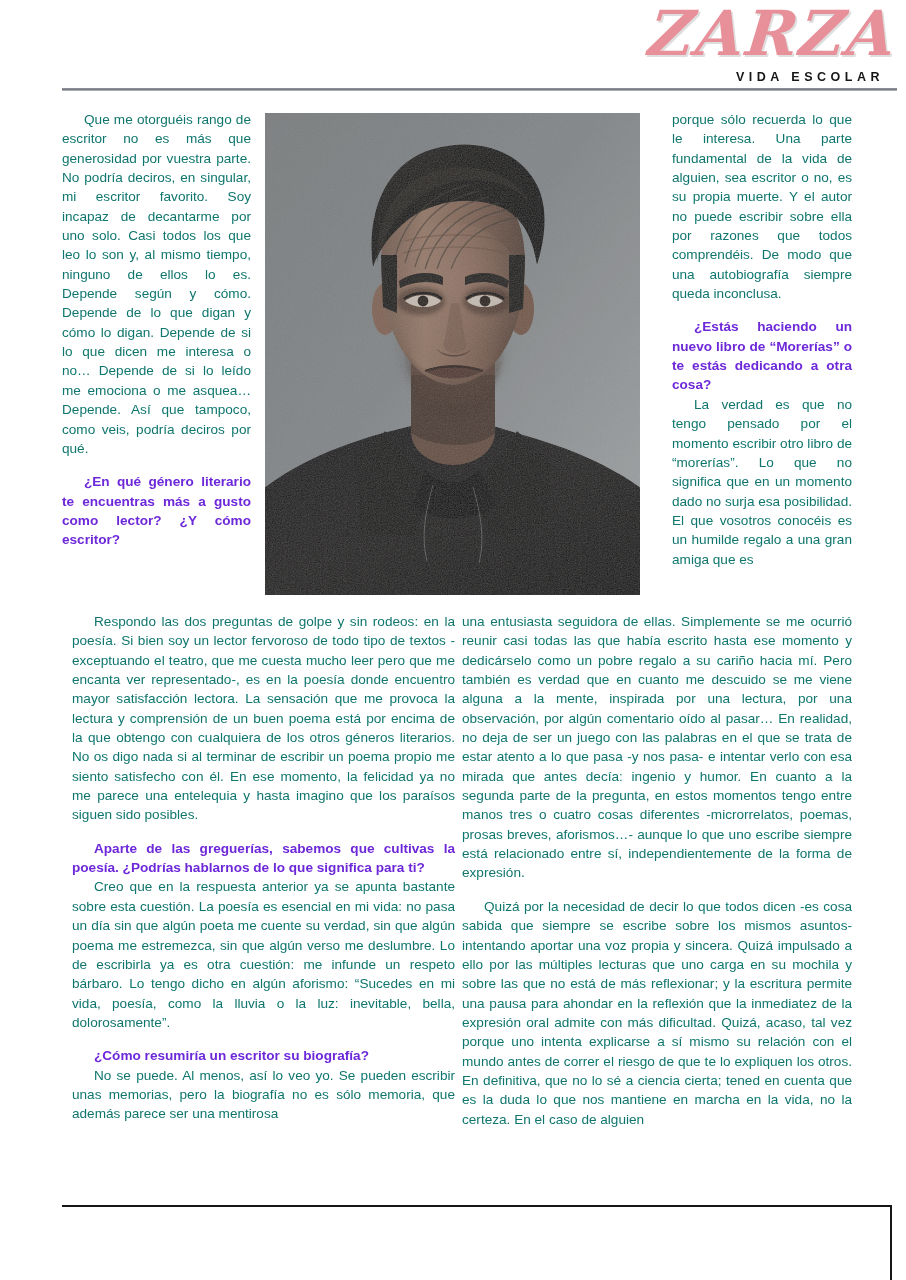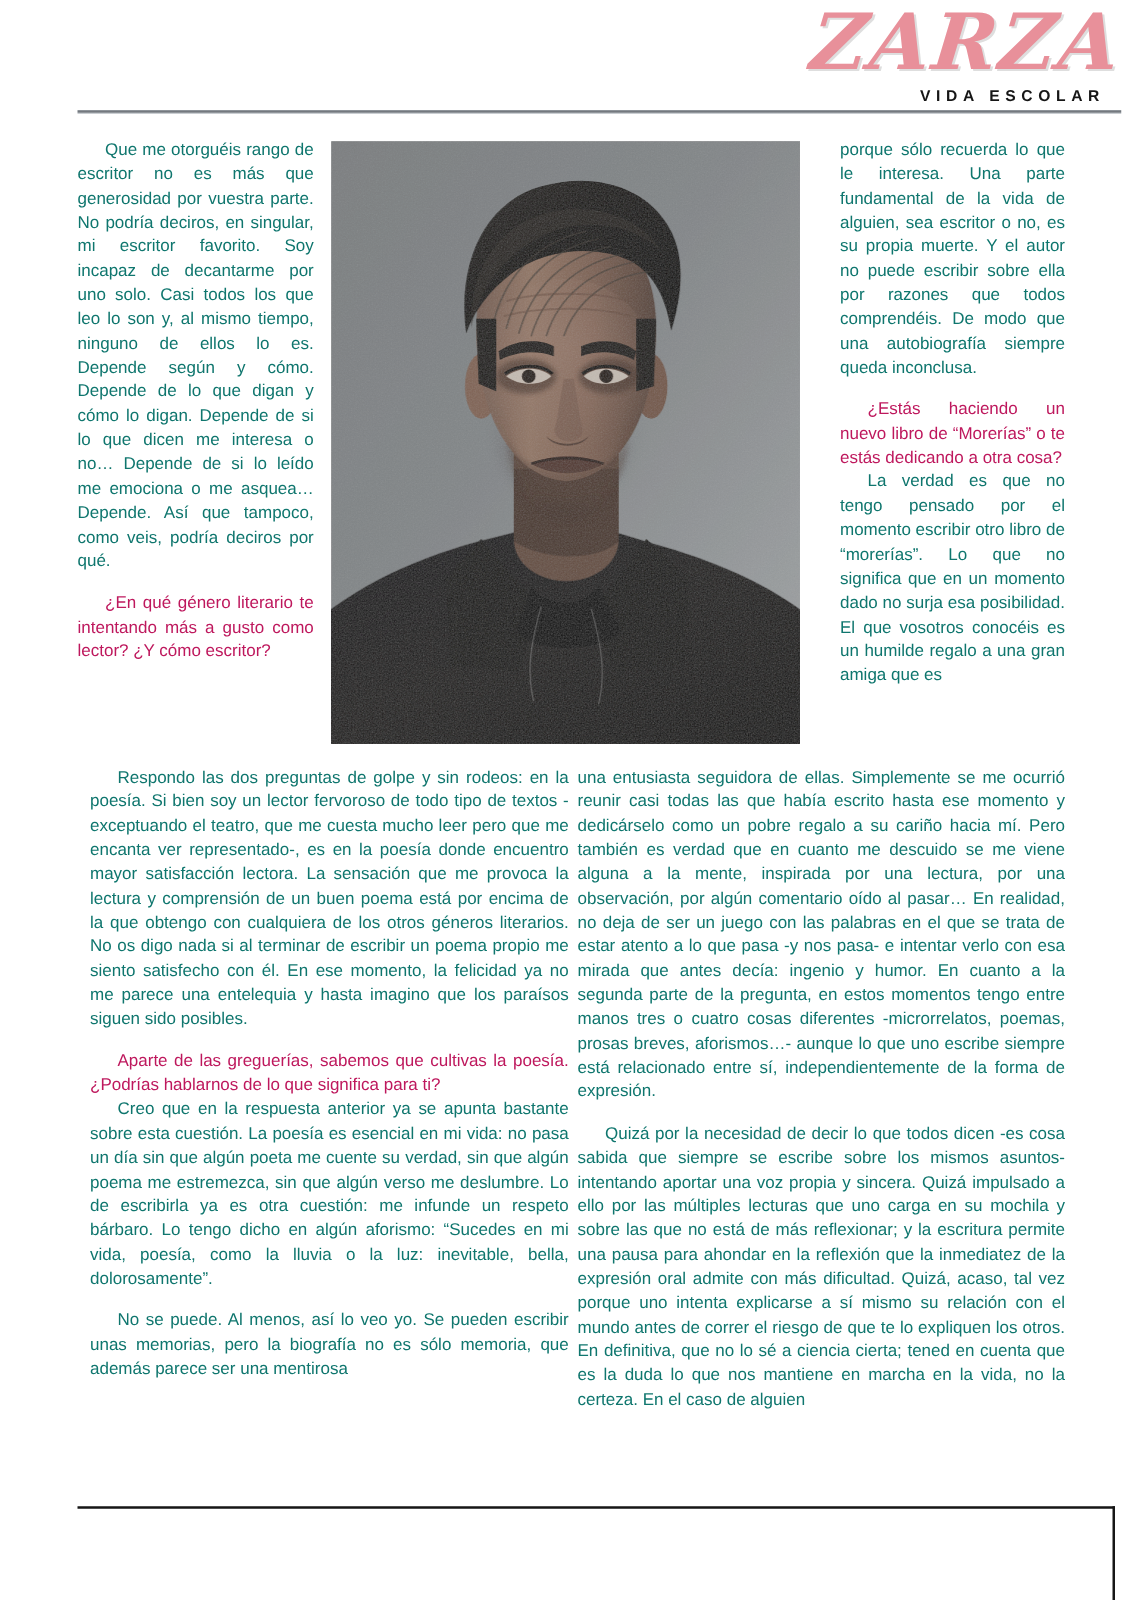--- a/index.html
+++ b/index.html
@@ -80,23 +80,23 @@
     margin: 0;
     font-size: 13.6px;
     line-height: 19.35px;
     text-align: justify;
     text-justify: inter-word;
     hyphens: none;
     color: #0f766e;
   }
   p.indent { text-indent: 22px; }
   p.q {
-    font-weight: normal;
+    font-weight: bold;
     text-indent: 22px;
-    color: #be185d;
+    color: #6d28d9;
   }
   .gap { height: 14px; }
 
   
   .top-zone {
     position: relative;
     width: 790px;
     height: 500px;
   }
   .col-narrow-left {
@@ -180,21 +180,21 @@
 </div>
 <div class="header-rule"></div>
 
 <div class="article">
 
   <div class="top-zone">
 
     <div class="col-narrow-left">
       <p class="indent">Que me otorguéis rango de escritor no es más que generosidad por vuestra parte. No podría deciros, en singular, mi escritor favorito. Soy incapaz de decantarme por uno solo. Casi todos los que leo lo son y, al mismo tiempo, ninguno de ellos lo es. Depende según y cómo. Depende de lo que digan y cómo lo digan. Depende de si lo que dicen me interesa o no… Depende de si lo leído me emociona o me asquea… Depende. Así que tampoco, como veis, podría deciros por qué.</p>
       <div class="gap"></div>
-      <p class="q">¿En qué género literario te intentando más a gusto como lector? ¿Y cómo escritor?</p>
+      <p class="q">¿En qué género literario te encuentras más a gusto como lector? ¿Y cómo escritor?</p>
     </div>
 
     <div class="photo">
       <svg width="375" height="482" viewBox="0 0 375 482">
         <defs>
           <linearGradient id="bgGrad" x1="0" y1="0" x2="1" y2="1">
             <stop offset="0%" stop-color="#8a8d8f"></stop>
             <stop offset="45%" stop-color="#94979a"></stop>
             <stop offset="100%" stop-color="#b9bcbe"></stop>
           </linearGradient>
@@ -325,20 +325,21 @@
   </div>
 
   <div class="mid-zone">
 
     <div class="col-wide-left">
       <p class="indent">Respondo las dos preguntas de golpe y sin rodeos: en la poesía. Si bien soy un lector fervoroso de todo tipo de textos -exceptuando el teatro, que me cuesta mucho leer pero que me encanta ver representado-, es en la poesía donde encuentro mayor satisfacción lectora. La sensación que me provoca la lectura y comprensión de un buen poema está por encima de la que obtengo con cualquiera de los otros géneros literarios. No os digo nada si al terminar de escribir un poema propio me siento satisfecho con él. En ese momento, la felicidad ya no me parece una entelequia y hasta imagino que los paraísos siguen sido posibles.</p>
       <div class="gap"></div>
       <p class="q">Aparte de las greguerías, sabemos que cultivas la poesía. ¿Podrías hablarnos de lo que significa para ti?</p>
       <p class="indent">Creo que en la respuesta anterior ya se apunta bastante sobre esta cuestión. La poesía es esencial en mi vida: no pasa un día sin que algún poeta me cuente su verdad, sin que algún poema me estremezca, sin que algún verso me deslumbre. Lo de escribirla ya es otra cuestión: me infunde un respeto bárbaro. Lo tengo dicho en algún aforismo: “Sucedes en mi vida, poesía, como la lluvia o la luz: inevitable, bella, dolorosamente”.</p>
       <div class="gap"></div>
+      <p class="q">¿Cómo resumiría un escritor su biografía?</p>
       <p class="indent">No se puede. Al menos, así lo veo yo. Se pueden escribir unas memorias, pero la biografía no es sólo memoria, que además parece ser una mentirosa</p>
     </div>
 
     <div class="col-wide-right">
       <p>una entusiasta seguidora de ellas. Simplemente se me ocurrió reunir casi todas las que había escrito hasta ese momento y dedicárselo como un pobre regalo a su cariño hacia mí. Pero también es verdad que en cuanto me descuido se me viene alguna a la mente, inspirada por una lectura, por una observación, por algún comentario oído al pasar… En realidad, no deja de ser un juego con las palabras en el que se trata de estar atento a lo que pasa -y nos pasa- e intentar verlo con esa mirada que antes decía: ingenio y humor. En cuanto a la segunda parte de la pregunta, en estos momentos tengo entre manos tres o cuatro cosas diferentes -microrrelatos, poemas, prosas breves, aforismos…- aunque lo que uno escribe siempre está relacionado entre sí, independientemente de la forma de expresión.</p>
       <div class="gap"></div>
       <p class="indent">Quizá por la necesidad de decir lo que todos dicen -es cosa sabida que siempre se escribe sobre los mismos asuntos- intentando aportar una voz propia y sincera. Quizá impulsado a ello por las múltiples lecturas que uno carga en su mochila y sobre las que no está de más reflexionar; y la escritura permite una pausa para ahondar en la reflexión que la inmediatez de la expresión oral admite con más dificultad. Quizá, acaso, tal vez porque uno intenta explicarse a sí mismo su relación con el mundo antes de correr el riesgo de que te lo expliquen los otros. En definitiva, que no lo sé a ciencia cierta; tened en cuenta que es la duda lo que nos mantiene en marcha en la vida, no la certeza. En el caso de alguien</p>
     </div>
 
   </div>

